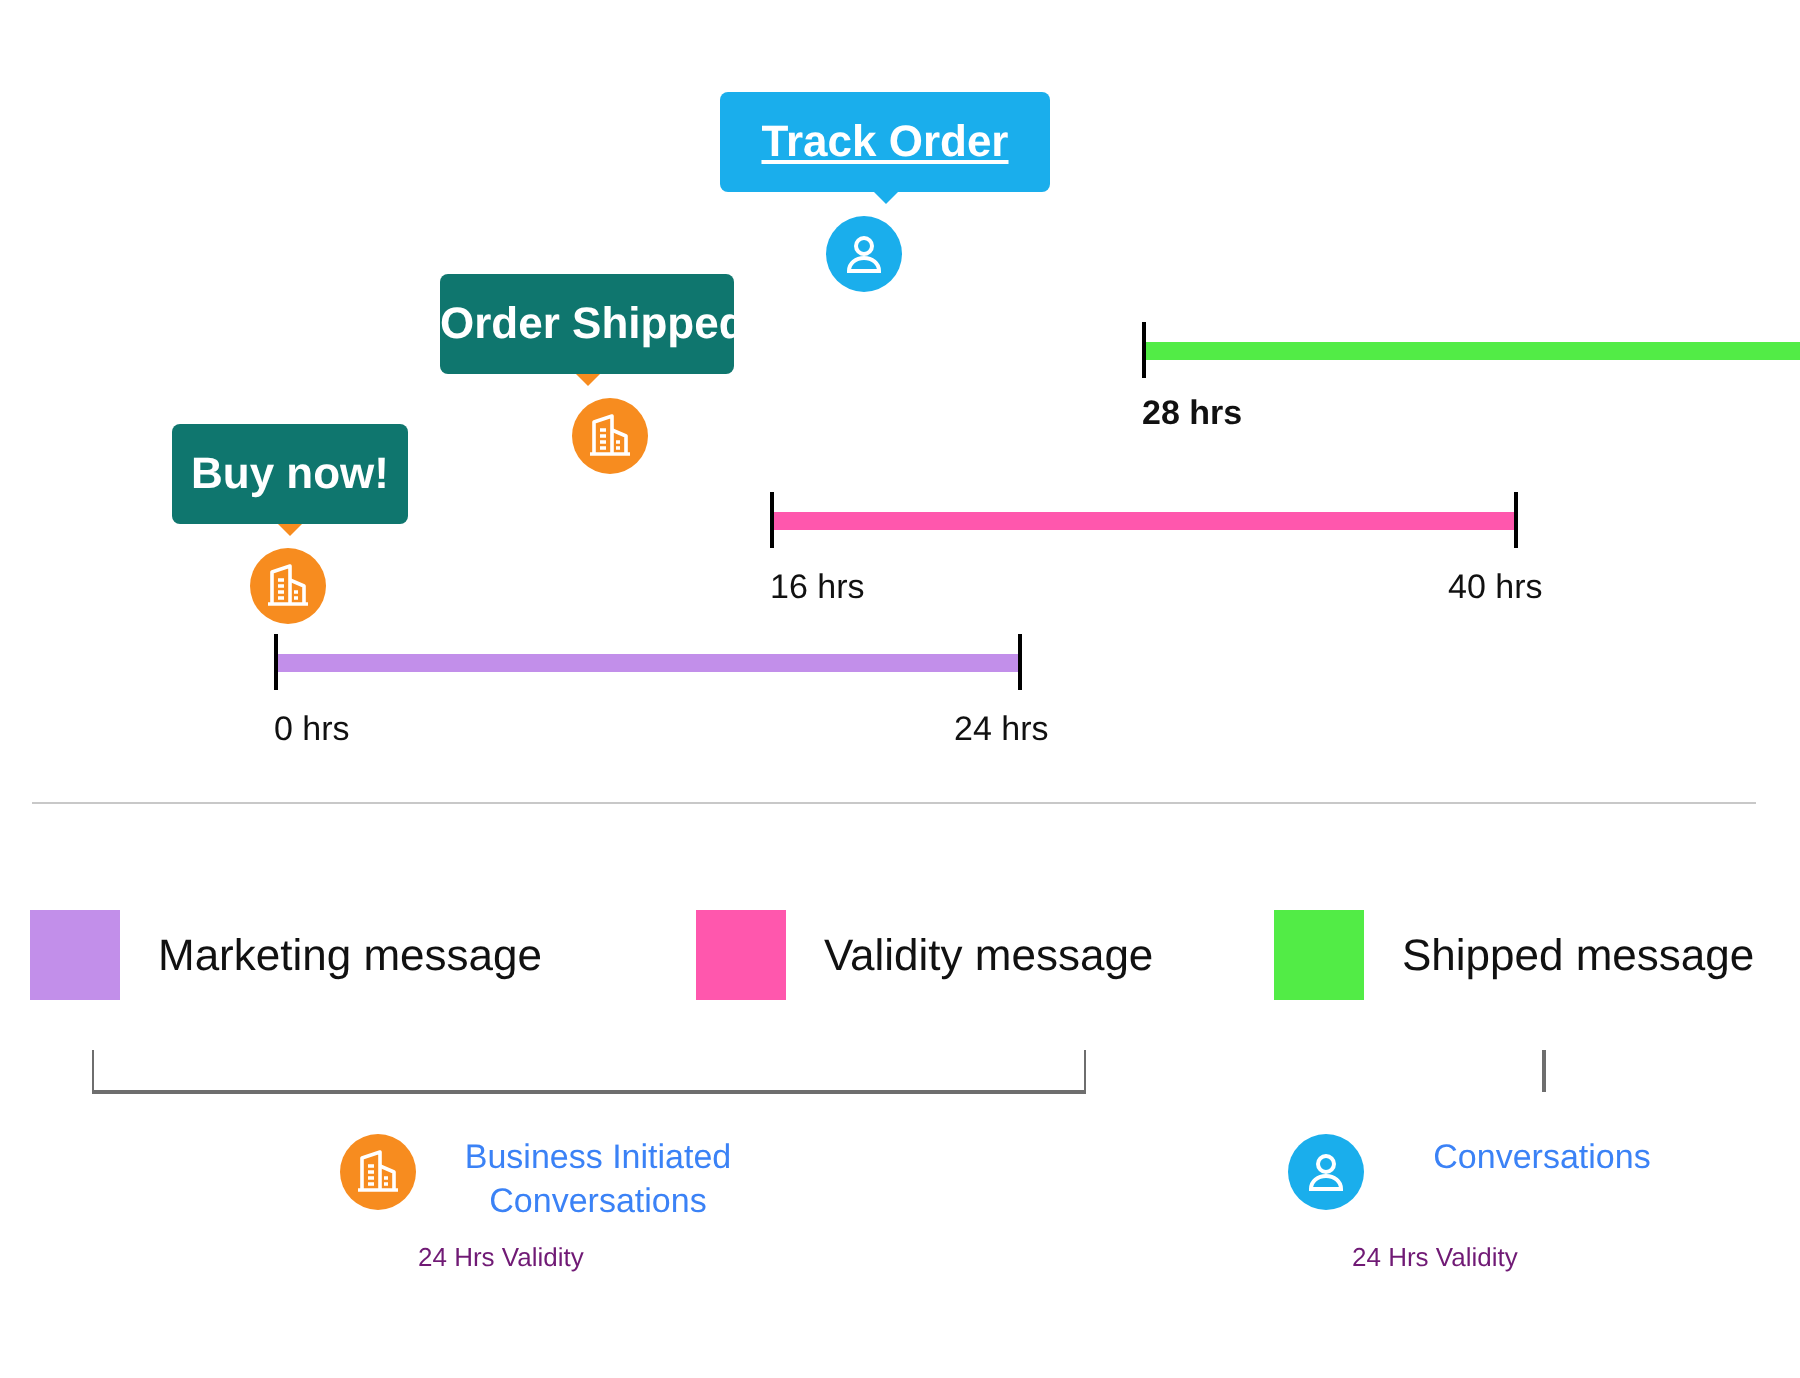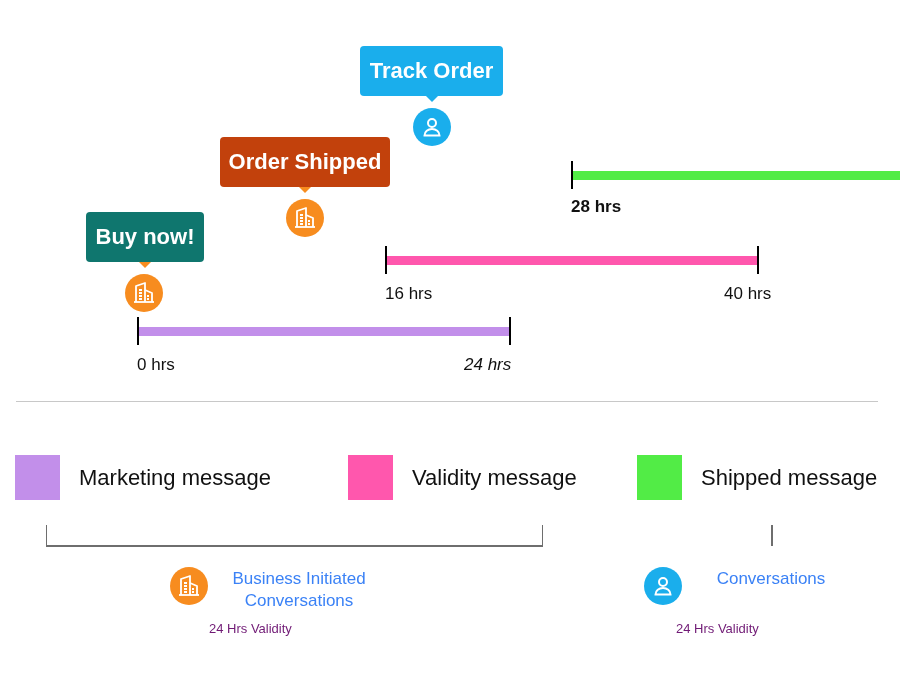--- a/index.html
+++ b/index.html
@@ -22,24 +22,24 @@
   .bracket-line { position: absolute; background: #6e6e6e; }
   .group-title { position: absolute; font-size: 17px; color: #3b82f6; text-align: center; line-height: 22px; }
   .validity { position: absolute; font-size: 13px; color: #701a75; text-align: left; }
 </style>
 </head>
 <body>
 
 <div class="tip" style="left:86px; top:212px; width:118px; background:#0f766e; --c:#f78c1f;">
   <span>Buy now!</span>
 </div>
-<div class="tip" style="left:220px; top:137px; width:170px; background:#c2410c; --c:#f78c1f;">
+<div class="tip" style="left:220px; top:137px; width:147px; background:#0f766e; --c:#f78c1f;">
   <span>Order Shipped</span>
 </div>
-<div class="tip" style="left:360px; top:46px; width:143px; background:#1aaeec; --c:#1aaeec;">
+<div class="tip" style="left:360px; top:46px; width:165px; background:#1aaeec;text-decoration:underline; --c:#1aaeec;">
   <span>Track Order</span>
 </div>
 
 <div class="icon-circle" style="left:125px; top:274px; background:#f78c1f;">
   <svg viewBox="0 0 24 24" fill="none" stroke="#fff" stroke-width="1.8" stroke-linejoin="round">
     <path d="M4 21V5l9-3v19"></path>
       <path d="M13 9l7 3v9"></path>
       <path d="M2 21h20"></path>
     <path d="M7 9h3M7 12h3M7 15h3M7 18h3M15 15h2M15 18h2"></path>
   </svg>
@@ -57,21 +57,21 @@
     <circle cx="12" cy="8" r="4"></circle>
       <path d="M4.5 20.5c0-4 3.5-6.5 7.5-6.5s7.5 2.5 7.5 6.5z"></path>
   </svg>
 </div>
 
 <div id="timeline">
     <div class="bar" style="left: 138px; top: 326.5px; width: 372px; background: rgb(194, 143, 234);"></div>
     <div class="tick" style="left: 137px; top: 317px;"></div>
     <div class="tick" style="left: 509px; top: 317px;"></div>
     <div class="hrs" style="left: 137px; top: 355px;">0 hrs</div>
-    <div class="hrs" style="left: 464px; top: 355px; font-style: italic;">24 hrs</div>
+    <div class="hrs" style="left: 477px; top: 355px;">24 hrs</div>
     <div class="bar" style="left: 386px; top: 255.5px; width: 372px; background: rgb(255, 87, 173);"></div>
     <div class="tick" style="left: 385px; top: 246px;"></div>
     <div class="tick" style="left: 757px; top: 246px;"></div>
     <div class="hrs" style="left: 385px; top: 284px;">16 hrs</div>
     <div class="hrs" style="left: 724px; top: 284px;">40 hrs</div>
     <div class="bar" style="left: 572px; top: 170.5px; width: 372px; background: rgb(82, 236, 70);"></div>
     <div class="tick" style="left: 571px; top: 161px;"></div>
     <div class="hrs" style="left: 571px; top: 197px; font-weight: bold;">28 hrs</div>
   </div>
 

